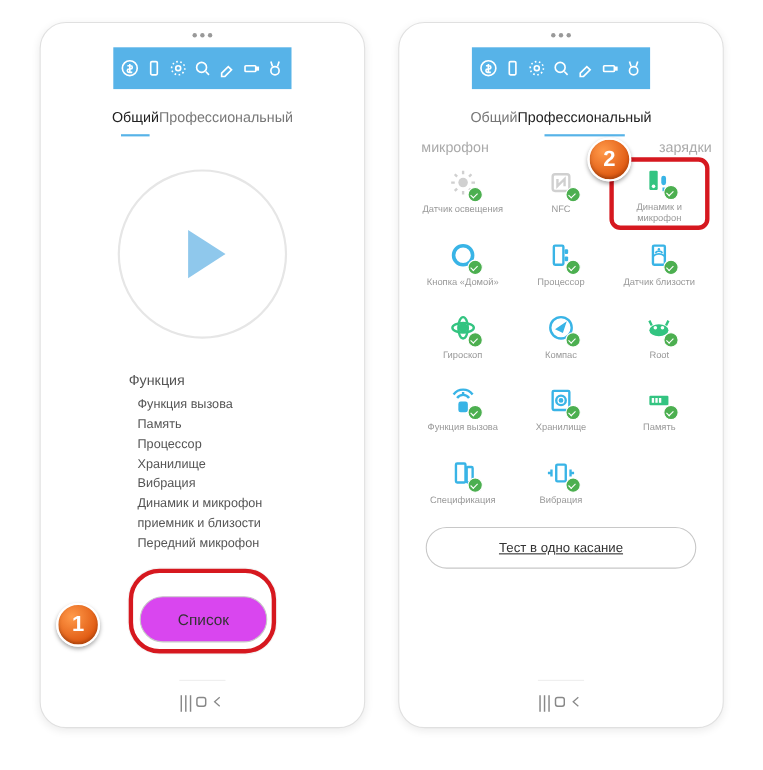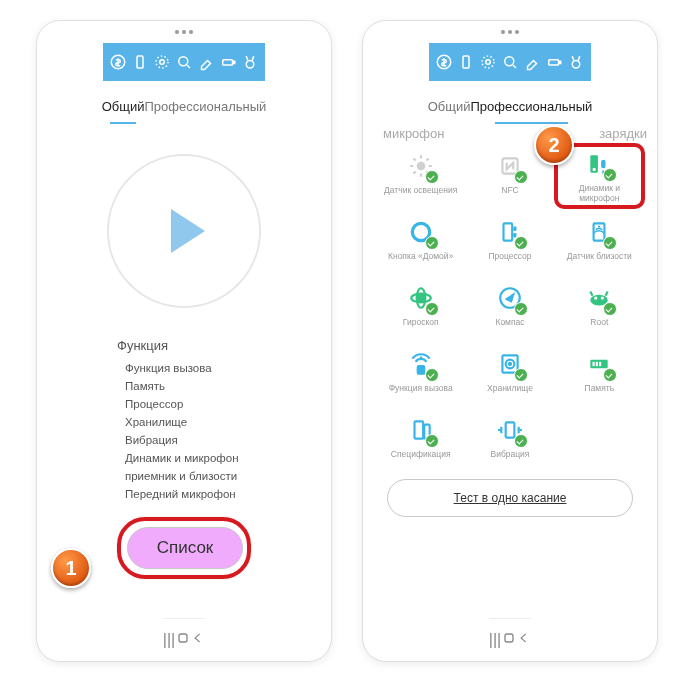--- a/index.html
+++ b/index.html
@@ -92,23 +92,23 @@
     padding: 6px;
     border: 4px solid #d6181f;
     border-radius: 28px;
     box-shadow: 0 0 0 1px rgba(0,0,0,0.05);
     position: relative;
   }
   .list-button {
     width:100%; height:40px;
     border: 1.5px solid #c8c8c8;
     border-radius: 22px;
-    background:#f0abfc;
-    font-size: 17px; color:#333;
-    display:flex; align-items:center; justify-content:center;
+    background:#d946ef;
+    font-size: 14px; color:#333;
+    display:flex; align-items:center; justify-content:center;margin-top:15px;
   }
   .badge {
     position:absolute;
     width:36px; height:36px; border-radius:50%;
     background: radial-gradient(circle at 35% 30%, #ff9a4a, #e05a12 70%);
     color:#fff; font-weight:bold; font-size:20px;
     display:flex; align-items:center; justify-content:center;
     border: 2px solid #fff;
     box-shadow: 0 2px 4px rgba(0,0,0,0.35), inset 0 -2px 3px rgba(0,0,0,0.25);
     z-index:10;

